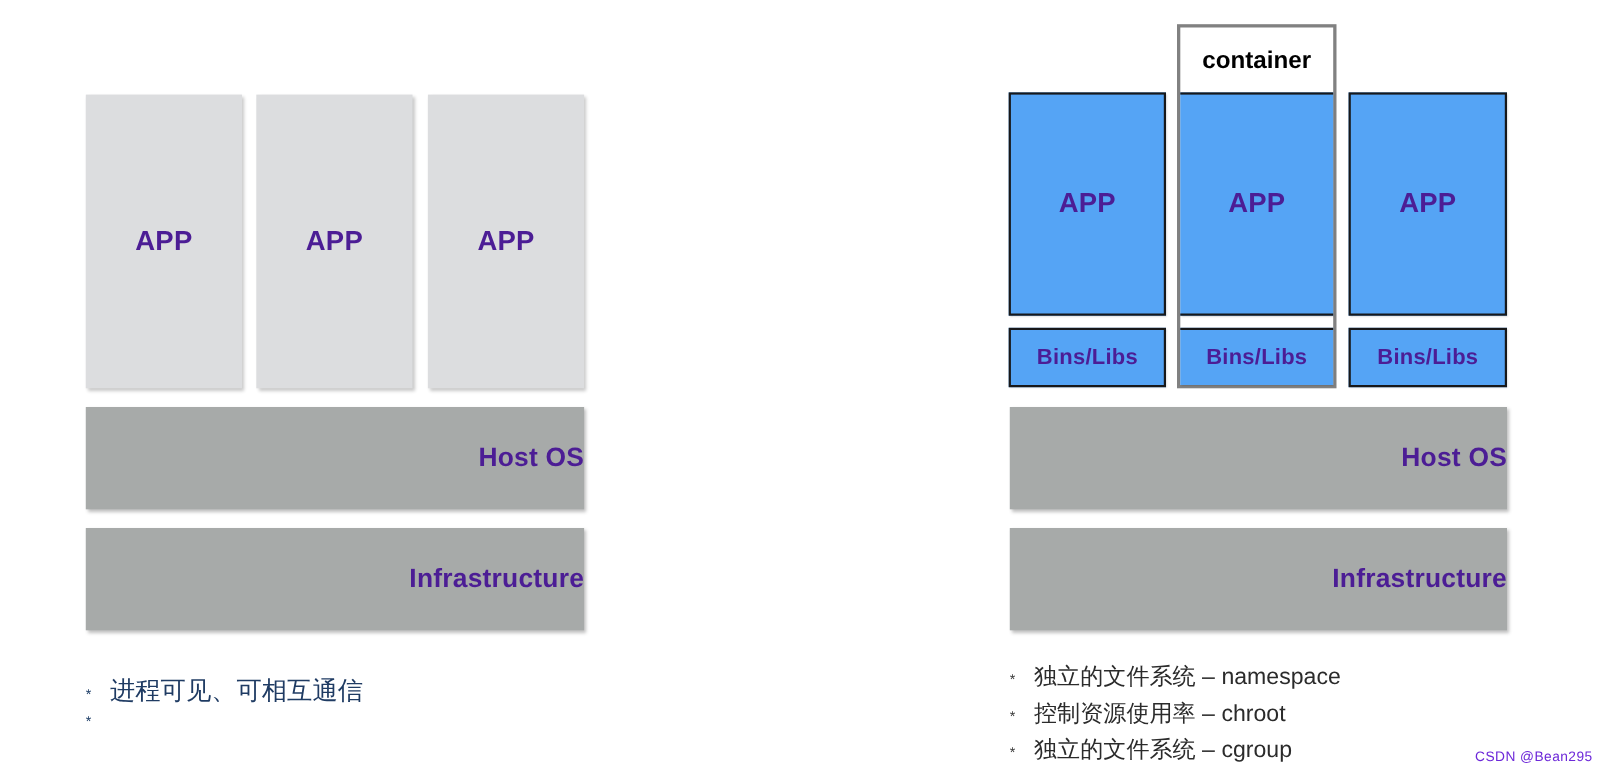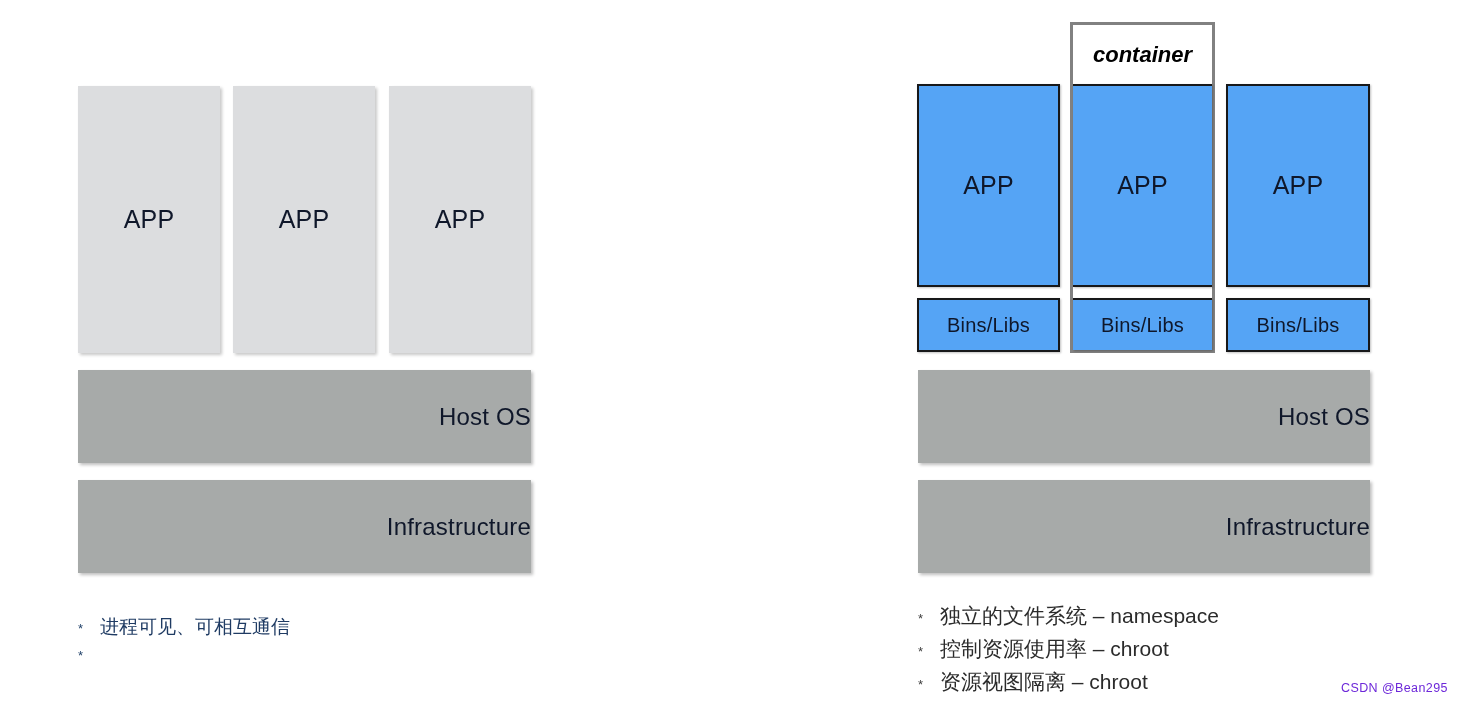--- a/index.html
+++ b/index.html
@@ -23,22 +23,22 @@
     height: 704px;
   }
 
   
   .box {
     position: absolute;
     box-sizing: border-box;
     display: flex;
     align-items: center;
     justify-content: center;
-    font-weight: normal;
-    color: #0f172a;
+    font-weight: bold;
+    color: #4c1d95;
     letter-spacing: 0.2px;
   }
 
   
   .card-gray {
     background: #dcdddf;
     box-shadow: 2px 2px 3px rgba(0,0,0,0.22);
   }
 
   
@@ -63,21 +63,20 @@
     border: 3px solid #818181;
   }
   .container-label {
     position: absolute;
     box-sizing: border-box;
     display: flex;
     align-items: center;
     justify-content: center;
     font-weight: bold;
     color: #000000;
-    font-style: italic;
   }
 
   
   .bullets {
     position: absolute;
   }
   .bullet-row {
     display: flex;
     align-items: baseline;
     white-space: nowrap;
@@ -90,21 +89,21 @@
     text-align: left;
   }
   .bullet-text {
     font-weight: normal;
   }
 
   .bullets-left .bullet-row { margin-bottom: 9px; }
   .bullets-left .bullet-star { color: #23436b; }
   .bullets-left .bullet-text {
     color: #1f3b63;
-    font-size: 19px;
+    font-size: 23px;
     line-height: 26px;
   }
 
   .bullets-right .bullet-row { margin-bottom: 7px; }
   .bullets-right .bullet-star { color: #3d3d3d; }
   .bullets-right .bullet-text {
     color: #2b2b2b;
     font-size: 21px;
     line-height: 26px;
   }
@@ -205,21 +204,21 @@
         <span class="bullet-text">独立的文件系统 – namespace</span>
       </div>
 
       <div class="bullet-row">
         <span class="bullet-star">*</span>
         <span class="bullet-text">控制资源使用率 – chroot</span>
       </div>
 
       <div class="bullet-row">
         <span class="bullet-star">*</span>
-        <span class="bullet-text">资源视图隔离 – chroot</span>
+        <span class="bullet-text">独立的文件系统 – cgroup</span>
       </div>
 
     </div>
   </div>
 
   <div class="watermark" style="left:1341px; top:681px;">CSDN @Bean295</div>
 
 </div>
 
 </body></html>

